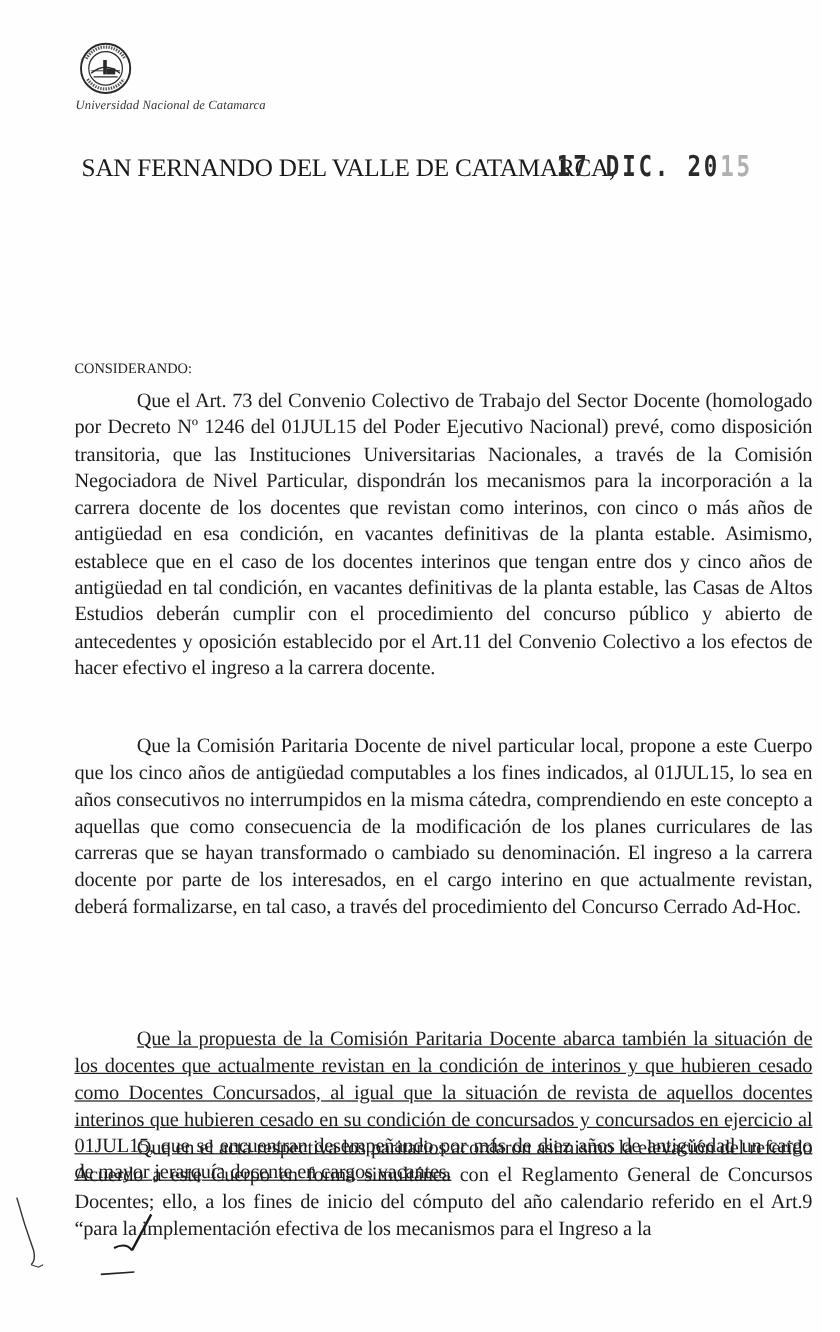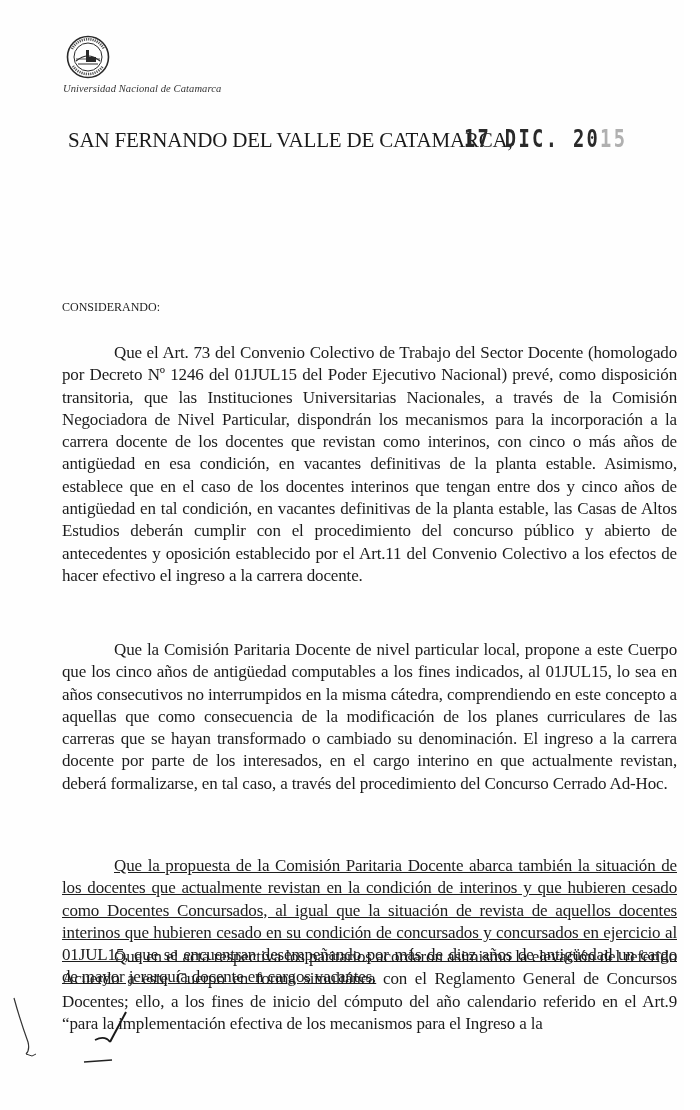--- a/index.html
+++ b/index.html
@@ -81,22 +81,22 @@
     .visto {
       top: 200px;
     }
     .considerando-heading {
       position: absolute;
       left: 62px;
       top: 300px;
       font-size: 12px;
       color: #1c1c1c;
     }
-    .p1 { top: 342px; }
-    .p2 { top: 639px; font-family: Liberation Serif, serif; }
+    .p1 { top: 323px; }
+    .p2 { top: 611px; font-family: Liberation Serif, serif; }
     .p3 { top: 855px; text-decoration: underline; }
     .p4 { top: 946px; }
     
     .handmark {
       position: absolute;
       left: 0;
       top: 990px;
       width: 140px;
       height: 80px;
     }

